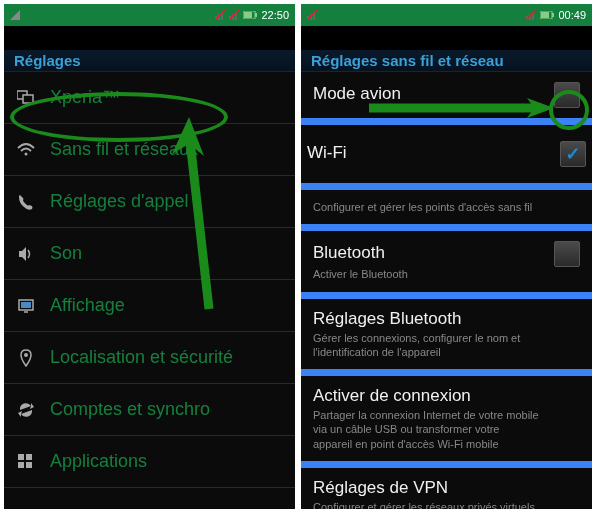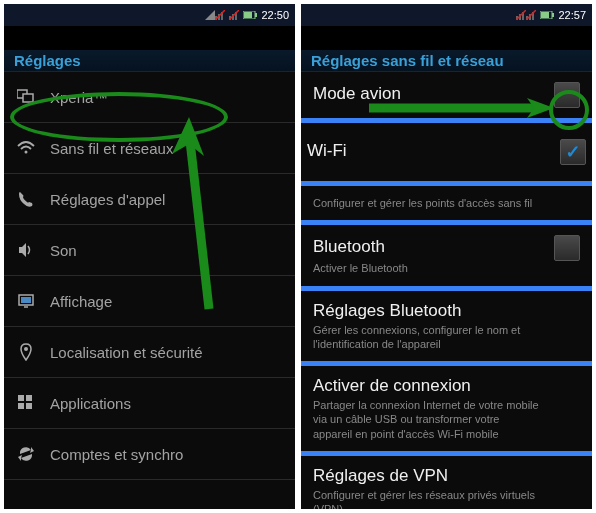--- a/index.html
+++ b/index.html
@@ -15,23 +15,23 @@
     .phone {
       flex: 1;
       background: #000;
       display: flex;
       flex-direction: column;
       overflow: hidden;
       position: relative;
     }
     .status-bar {
       height: 22px;
-      background: #0f172a;
-      display: flex;
-      justify-content: flex-end;
+      background: #15803d;
+      display: flex;
+      justify-content: space-between;
       align-items: center;
       padding: 2px 6px;
       font-size: 11px;
       color: #fff;
     }
     .status-left, .status-right {
       display: flex;
       align-items: center;
       gap: 4px;
     }
@@ -61,28 +61,28 @@
     .item-icon {
       width: 20px;
       height: 20px;
       margin-right: 14px;
       display: flex;
       align-items: center;
       justify-content: center;
       color: #aaa;
     }
     .item-label {
-      font-size: 15px;
-      color: #a3a3a3;
+      font-size: 18px;
+      color: #15803d;
     }
     .item2 {
       display: flex;
       flex-direction: column;
       padding: 10px 12px;
-      border-bottom: 5px solid #3b82f6;
+      border-bottom: 7px solid #3b82f6;
       cursor: pointer;
       position: relative;
     }
     .item2-row {
       display: flex;
       align-items: center;
       justify-content: space-between;
     }
     .item2-title {
       font-size: 17px;
@@ -238,36 +238,36 @@
           <svg width="18" height="18" viewBox="0 0 18 18">
             <path d="M9 1 Q14 1 14 6 Q14 10 9 17 Q4 10 4 6 Q4 1 9 1 Z" fill="none" stroke="#aaa" stroke-width="1.5"></path>
             <circle cx="9" cy="6" r="2" fill="#aaa"></circle>
           </svg>
         </span>
       <span class="item-label">Localisation et sécurité</span>
     </div>
     <div class="item">
       <span class="item-icon">
           <svg width="18" height="18" viewBox="0 0 18 18">
+            <path d="M3 9 A6 6 0 0 1 14 5 L14 2 L17 6 L13 8 L14 5" fill="#aaa"></path>
+            <path d="M15 9 A6 6 0 0 1 4 13 L4 16 L1 12 L5 10 L4 13" fill="#aaa"></path>
+          </svg>
+        </span>
+      <span class="item-label">Comptes et synchro</span>
+    </div>
+    <div class="item">
+      <span class="item-icon">
+          <svg width="18" height="18" viewBox="0 0 18 18">
             <rect x="1" y="1" width="6" height="6" fill="#aaa"></rect>
             <rect x="9" y="1" width="6" height="6" fill="#aaa"></rect>
             <rect x="1" y="9" width="6" height="6" fill="#aaa"></rect>
             <rect x="9" y="9" width="6" height="6" fill="#aaa"></rect>
           </svg>
         </span>
       <span class="item-label">Applications</span>
-    </div>
-    <div class="item">
-      <span class="item-icon">
-          <svg width="18" height="18" viewBox="0 0 18 18">
-            <path d="M3 9 A6 6 0 0 1 14 5 L14 2 L17 6 L13 8 L14 5" fill="#aaa"></path>
-            <path d="M15 9 A6 6 0 0 1 4 13 L4 16 L1 12 L5 10 L4 13" fill="#aaa"></path>
-          </svg>
-        </span>
-      <span class="item-label">Comptes et synchro</span>
     </div>
   </div>
   <div class="annotation ellipse-1"></div>
   <svg class="annotation arrow-1" viewBox="0 0 100 200">
     <path d="M65 195 L45 18" stroke="#1a8a1a" stroke-width="9" fill="none"></path>
     <path d="M45 3 L28 40 L45 30 L60 42 Z" fill="#1a8a1a"></path>
   </svg>
 </div>
 
 <div class="phone">
@@ -291,21 +291,21 @@
             <line x1="0" y1="10" x2="10" y2="0" stroke="#d22" stroke-width="1.5"></line>
           </svg>
       </span>
       <span class="status-icon">
         <svg width="14" height="8">
             <rect x="0" y="0" width="12" height="8" fill="none" stroke="#8c8" stroke-width="1"></rect>
             <rect x="1" y="1" width="8" height="6" fill="#8c8"></rect>
             <rect x="12" y="2" width="2" height="4" fill="#8c8"></rect>
           </svg>
       </span>
-      <span>22:57</span>
+      <span>00:49</span>
     </div>
   </div>
   <div class="header">Réglages sans fil et réseau</div>
   <div class="list">
     <div class="item2">
       <div class="item2-row">
         <div class="item2-title">Mode avion</div>
         <div class="checkbox"></div>
       </div>
     </div>

